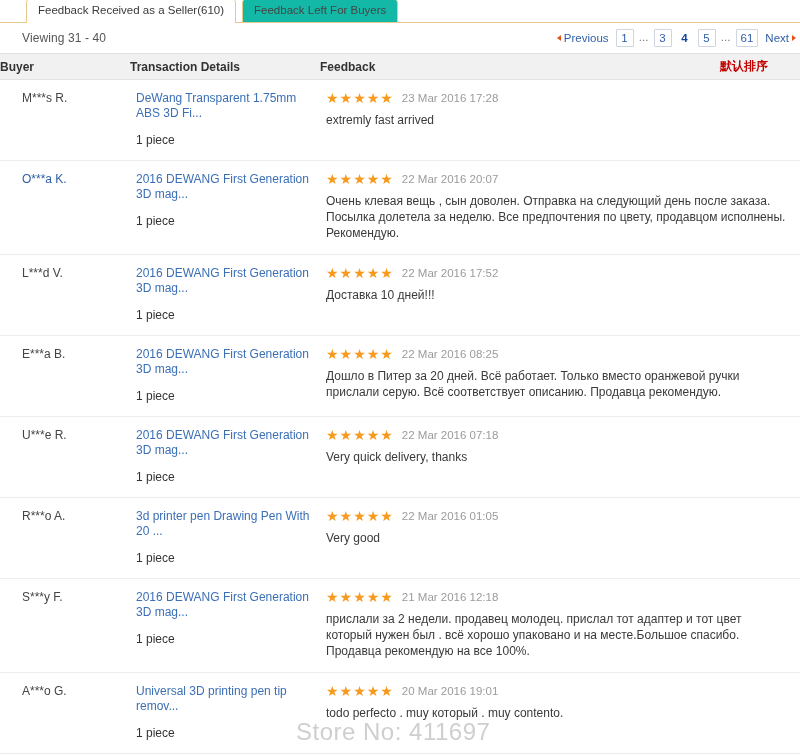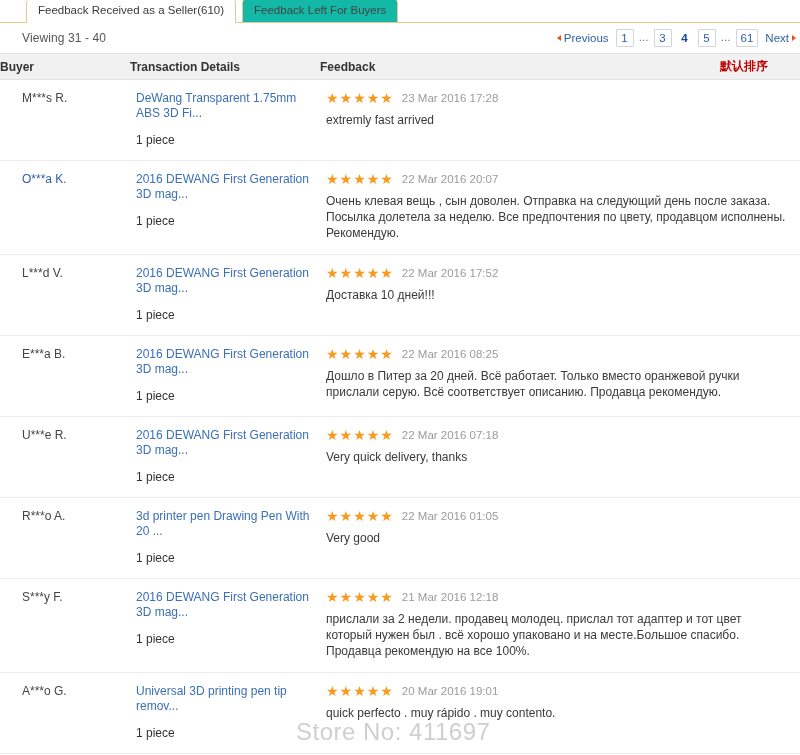--- a/index.html
+++ b/index.html
@@ -429,20 +429,20 @@
             <div class="fb-head">
               <span class="stars">
                 <span class="star" style="color: rgb(247, 154, 30);">★</span>
                 <span class="star" style="color: rgb(247, 154, 30);">★</span>
                 <span class="star" style="color: rgb(247, 154, 30);">★</span>
                 <span class="star" style="color: rgb(247, 154, 30);">★</span>
                 <span class="star" style="color: rgb(247, 154, 30);">★</span>
               </span>
               <span class="fb-date">20 Mar 2016 19:01</span>
             </div>
-            <div class="fb-text">quick perfecto . muy rápido . muy contento.</div>
+            <div class="fb-text">todo perfecto . muy который . muy contento.</div>
           </td>
         </tr>
       </tbody>
   </table>
 
   <div class="watermark">Store No: 411697</div>
 </div>
 
 </body></html>

